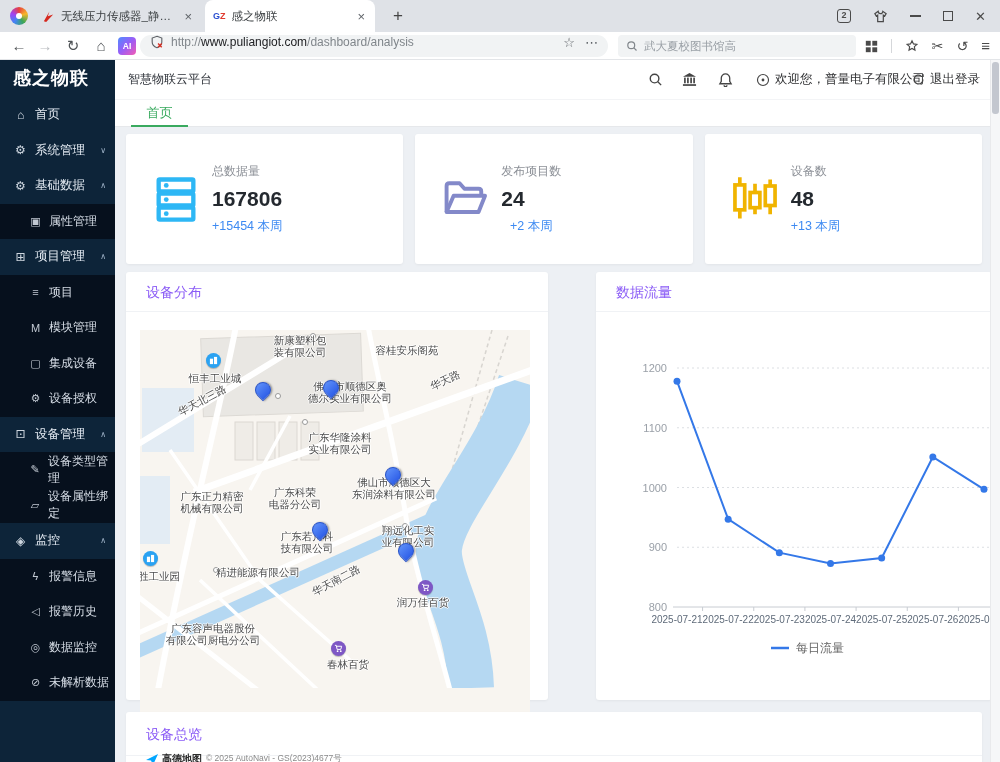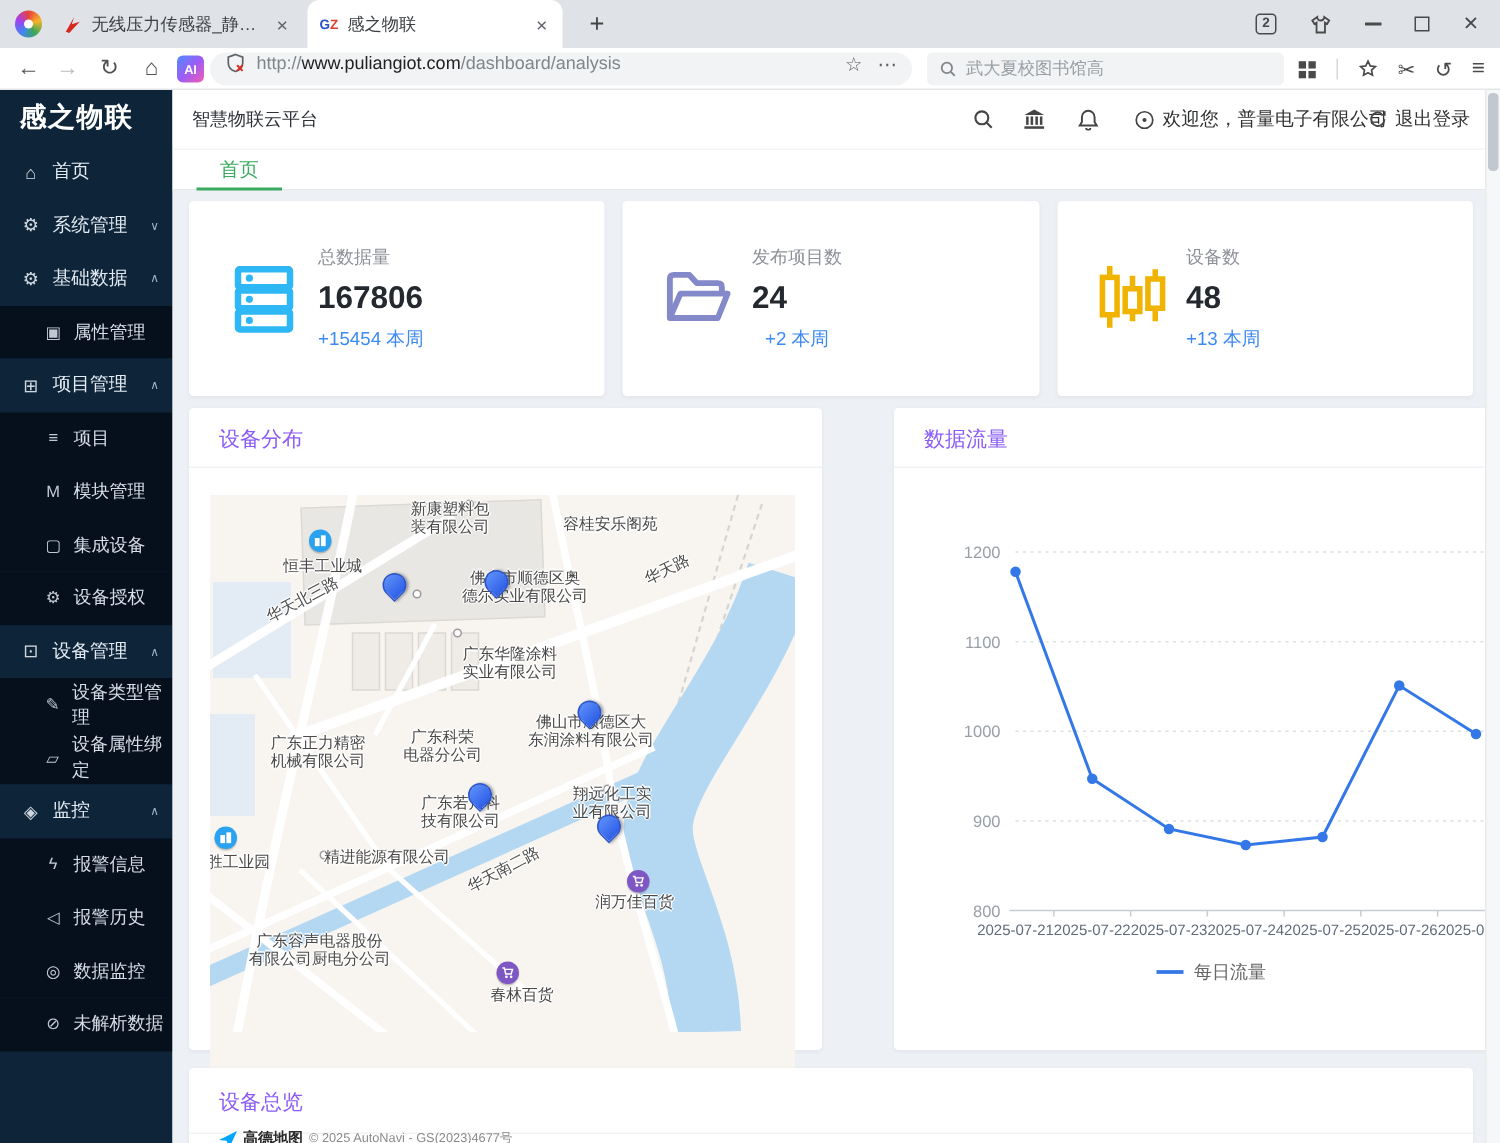--- a/index.html
+++ b/index.html
@@ -380,21 +380,21 @@
             <div class="map-label" style="left: 62px; top: 70px; transform: translate(-50%, -50%) rotate(-28deg);">华天北三路</div>
             <div class="map-label" style="left: 210px; top: 62px;">佛山市顺德区奥<br>德尔实业有限公司</div>
             <div class="map-label" style="left: 305px; top: 50px; transform: translate(-50%, -50%) rotate(-26deg);">华天路</div>
             <div class="map-label" style="left: 200px; top: 113px;">广东华隆涂料<br>实业有限公司</div>
             <div class="map-label" style="left: 72px; top: 172px;">广东正力精密<br>机械有限公司</div>
             <div class="map-label" style="left: 155px; top: 168px;">广东科荣<br>电器分公司</div>
             <div class="map-label" style="left: 254px; top: 158px;">佛山市顺德区大<br>东润涂料有限公司</div>
             <div class="map-label" style="left: 167px; top: 212px;">广东若川科<br>技有限公司</div>
             <div class="map-label" style="left: 268px; top: 206px;">翔远化工实<br>业有限公司</div>
             <div class="map-label" style="left: 118px; top: 242px;">精进能源有限公司</div>
-            <div class="map-label" style="left: 19px; top: 246px; font-family: Liberation Serif, serif;">胜工业园</div>
+            <div class="map-label" style="left: 19px; top: 246px;">胜工业园</div>
             <div class="map-label" style="left: 196px; top: 250px; transform: translate(-50%, -50%) rotate(-28deg);">华天南二路</div>
             <div class="map-label" style="left: 283px; top: 272px;">润万佳百货</div>
             <div class="map-label" style="left: 73px; top: 304px;">广东容声电器股份<br>有限公司厨电分公司</div>
             <div class="map-label" style="left: 208px; top: 334px;">春林百货</div>
             <div class="poi building" style="left: 66px; top: 23px;">
               <svg width="9" height="9" viewBox="0 0 10 10" fill="#fff">
                 <rect x="1" y="3" width="3.5" height="6"></rect>
                 <rect x="5.5" y="1" width="3.5" height="8"></rect>
               </svg>
             </div>

